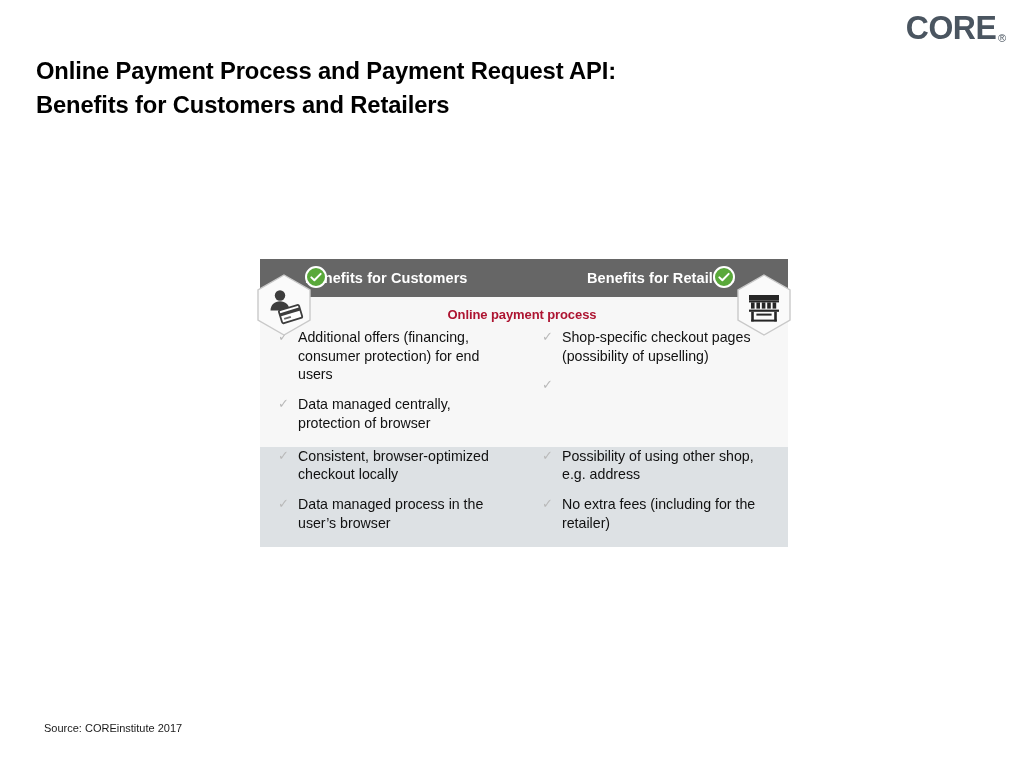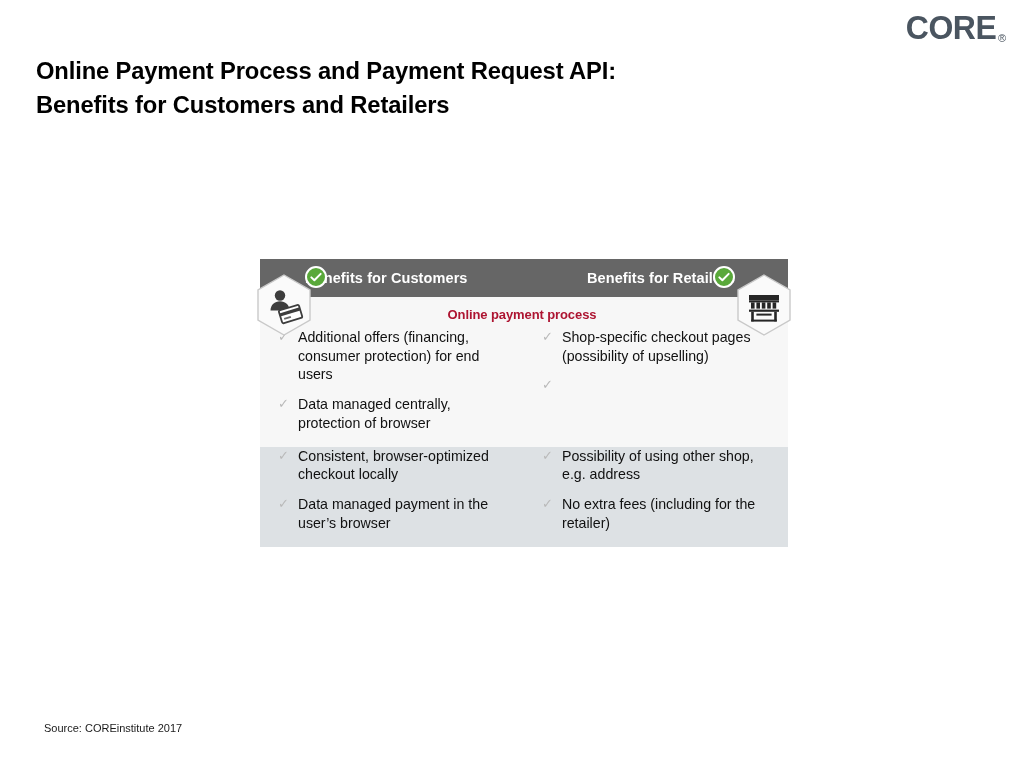--- a/index.html
+++ b/index.html
@@ -281,21 +281,21 @@
   <div class="section gray">
     <div class="cols">
       <div class="col left-col">
         <ul class="bullets">
           <li>
             <span class="tick">✓</span>
             <span>Consistent, browser-optimized checkout locally</span>
           </li>
           <li>
             <span class="tick">✓</span>
-            <span>Data managed payment in the user’s browser</span>
+            <span>Data managed process in the user’s browser</span>
           </li>
         </ul>
       </div>
       <div class="col right-col">
         <ul class="bullets">
           <li>
             <span class="tick">✓</span>
             <span>Possibility of using other shop, e.g. address</span>
           </li>
           <li>

